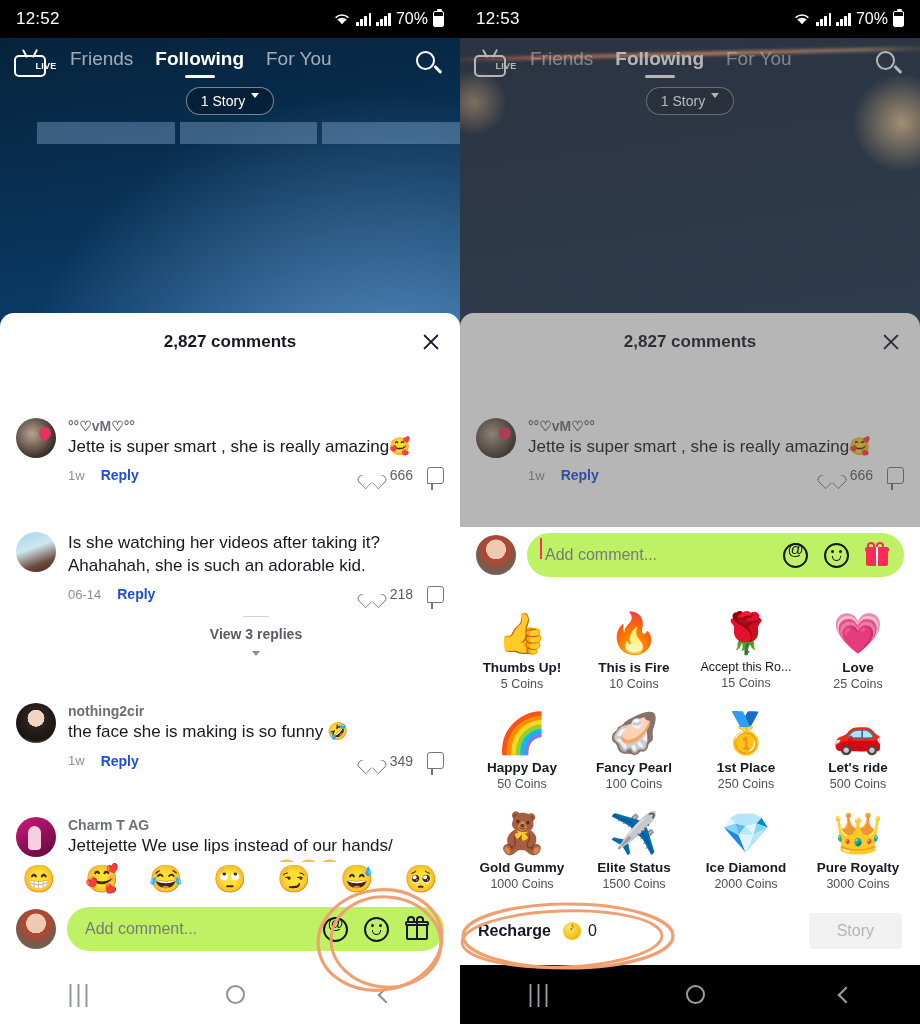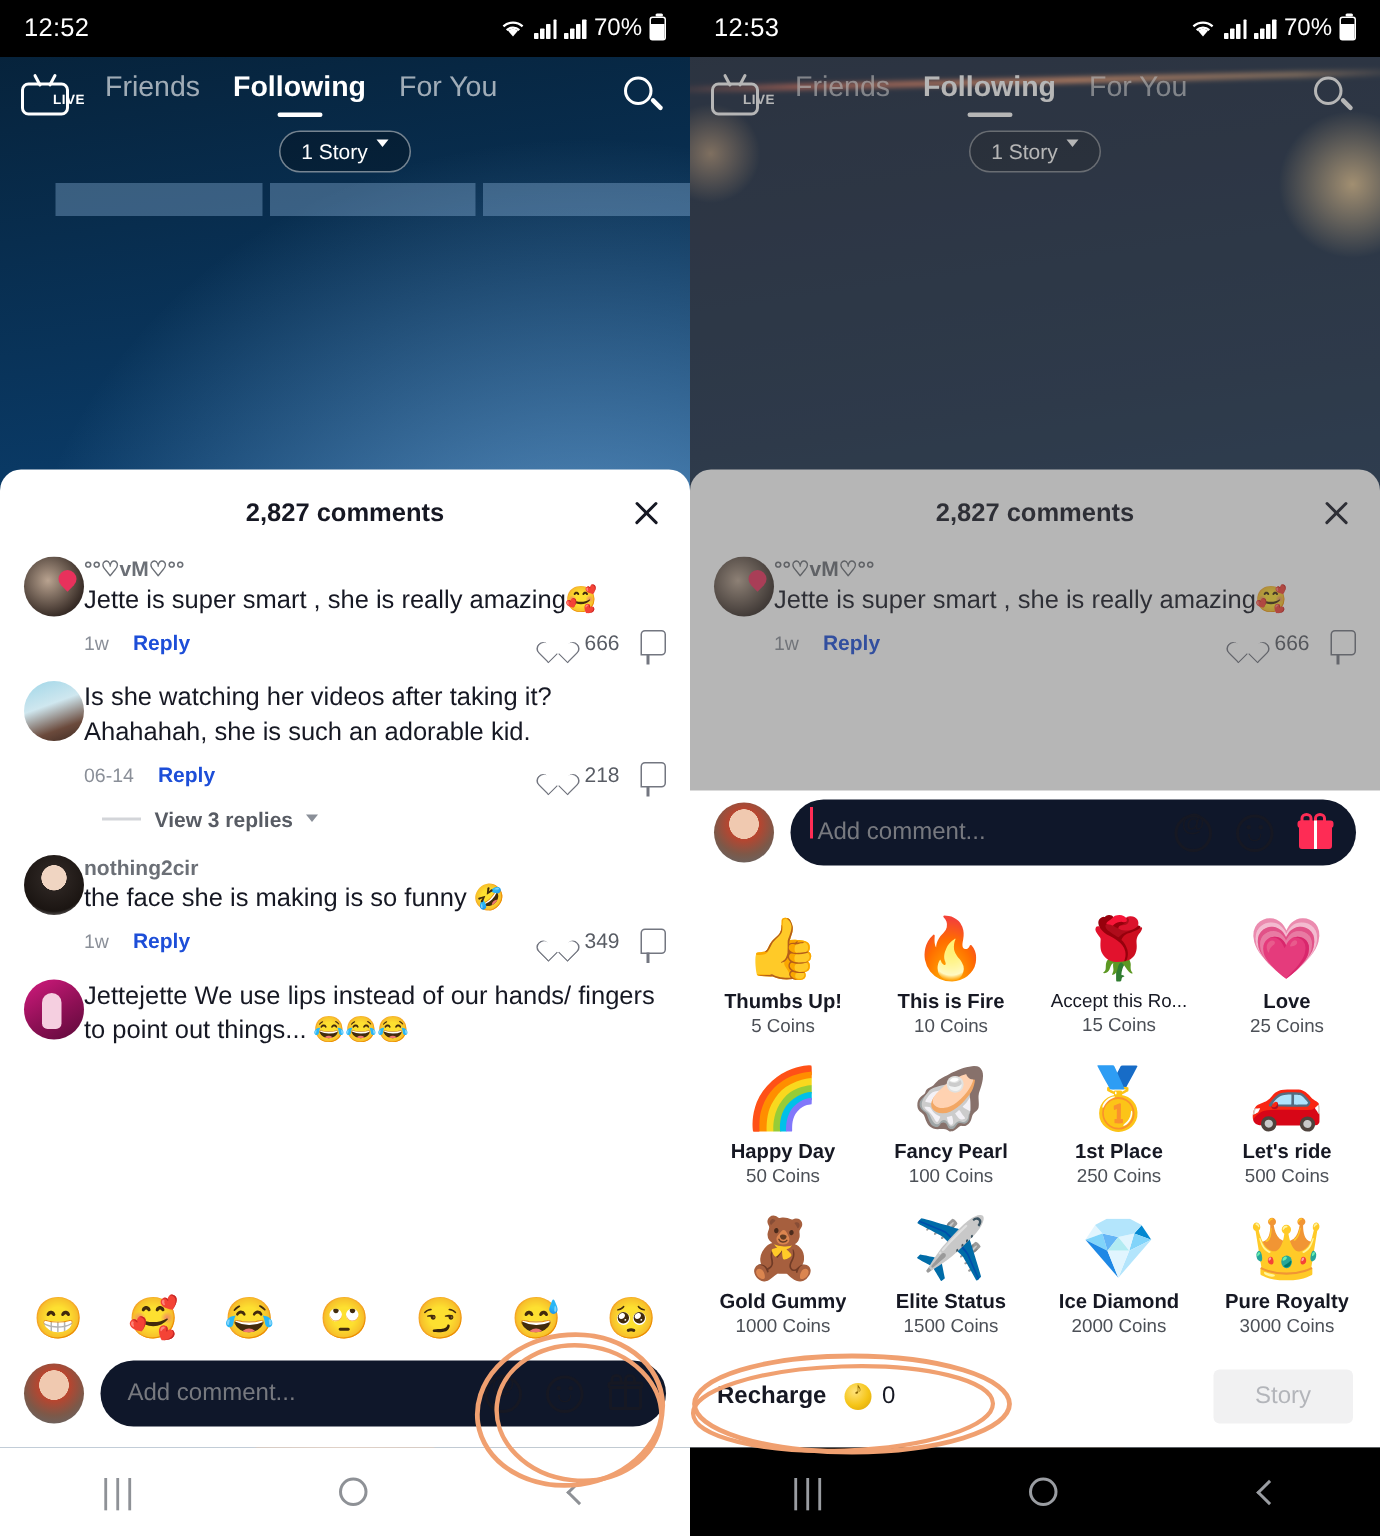--- a/index.html
+++ b/index.html
@@ -84,21 +84,21 @@
   .sheet-hd { position:relative; height:58px; display:flex; align-items:center;
               justify-content:center; flex:0 0 auto; }
   .sheet-title { font-size:17px; font-weight:700; color:#161823; }
   .close-x { position:absolute; right:18px; top:50%; transform:translateY(-50%);
              width:22px; height:22px; }
   .close-x:before,.close-x:after { content:""; position:absolute; left:1px; top:10px;
              width:20px; height:2.2px; background:#161823; border-radius:2px; }
   .close-x:before { transform:rotate(45deg);} .close-x:after { transform:rotate(-45deg);}
 
   .comments { flex:1 1 auto; overflow:hidden; padding:0 16px; }
-  .cmt { display:flex; margin-bottom:16px; }
+  .cmt { display:flex; gap:12px; margin-bottom:16px;margin-top:47px; }
   .av { width:40px; height:40px; border-radius:50%; flex:0 0 auto; background:#ccc; }
   .av.a1 { background:radial-gradient(circle at 40% 40%,#b9a390,#3a2e28 70%,#111); position:relative; }
   .av.a1:after { content:""; position:absolute; right:5px; top:9px; width:12px; height:12px;
                  background:#e8315c; border-radius:50% 50% 50% 0; transform:rotate(-45deg); }
   .av.a2 { background:linear-gradient(160deg,#9fd6e8 0%,#cfe7ef 40%,#6b4a3c 75%,#3d2a22); }
   .av.a3 { background:radial-gradient(circle at 50% 38%,#f0d5c2 0 26%,#2a2320 27%,#1b1512 70%,#d8dadd); }
   .av.a4 { background:linear-gradient(150deg,#d21a7e,#8e1055 55%,#5d0a3a); position:relative; }
   .av.a4:after { content:""; position:absolute; left:12px; top:9px; width:13px; height:24px;
                  background:#f5cfe0; border-radius:7px 7px 4px 4px; }
   .av.me { background:radial-gradient(circle at 50% 36%,#f0c9b0 0 30%,#b8452f 31%,#7d5848 62%,#5b6b72); }
@@ -112,33 +112,33 @@
   .heart { width:19px; height:19px; position:relative; }
   .heart:before,.heart:after { content:""; position:absolute; top:3px; width:9px; height:14px;
      border:1.8px solid #737680; border-radius:9px 9px 0 0; box-sizing:border-box; }
   .heart:before { left:9px; border-left:none; transform:rotate(45deg); transform-origin:0 100%; }
   .heart:after  { left:0px;  border-right:none; transform:rotate(-45deg); transform-origin:100% 100%; }
   .likecount { font-size:14px; color:#585c64; margin-left:-6px; }
   .dislike { width:17px; height:17px; border:1.8px solid #737680; border-radius:3px 3px 3px 0;
              position:relative; }
   .dislike:after { content:""; position:absolute; left:2.5px; bottom:-7px; width:2px; height:7px;
                    background:#737680; }
-  .viewreplies { display:flex; align-items:center; gap:9px; margin:-4px 0 16px 52px; }
+  .viewreplies { display:flex; align-items:center; gap:9px; margin:-4px 0 16px 52px;flex-direction:column; }
   .vr-line { width:26px; height:1.4px; background:#d3d5d9; }
   .vr-txt { font-size:14px; font-weight:700; color:#585c64; }
   .vr-caret { width:0;height:0;border-left:4px solid transparent;border-right:4px solid transparent;
               border-top:5px solid #8a8f98; }
 
   
   .emojirow { display:flex; justify-content:space-between; align-items:center;
               padding:4px 22px 8px; flex:0 0 auto; font-size:27px; line-height:1; }
 
   
   .inputbar { display:flex; align-items:center; gap:11px; padding:6px 16px 14px; flex:0 0 auto; }
-  .inputfield { flex:1 1 auto; height:44px; background:#0f172a; border-radius:22px;
+  .inputfield { flex:1 1 auto; height:44px; background:#bef264; border-radius:22px;
                 display:flex; align-items:center; padding:0 14px 0 18px; gap:16px; }
   .ph { flex:1 1 auto; font-size:16px; color:#77797f; }
   .ph.cursor { position:relative; color:#77797f; }
   .ph.cursor:before { content:""; position:absolute; left:-5px; top:-8px; width:2px; height:21px;
                       background:#ff2d55; }
   .ico-at, .ico-face, .ico-gift { width:25px; height:25px; flex:0 0 auto; position:relative; }
   .ico-at { border:2.2px solid #161823; border-radius:50%; }
   .ico-at:after { content:"@"; position:absolute; left:0; top:-4px; width:21px; text-align:center;
                   font-size:16px; color:#161823; }
   .ico-face { border:2.2px solid #161823; border-radius:50%; }
@@ -322,20 +322,21 @@
                 <span class="likecount">349</span>
                 <span class="dislike"></span>
               </span>
             </div>
           </div>
         </div>
 
         <div class="cmt">
           <div class="av a4"></div>
           <div class="cbody">
+            <div class="cname">Charm T AG</div>
             <div class="ctext">Jettejette We use lips instead of our hands/ fingers to point out things... 😂😂😂</div>
           </div>
         </div>
 
       </div>
 
       <div class="emojirow">
         <span>😁</span>
         <span>🥰</span>
         <span>😂</span>

